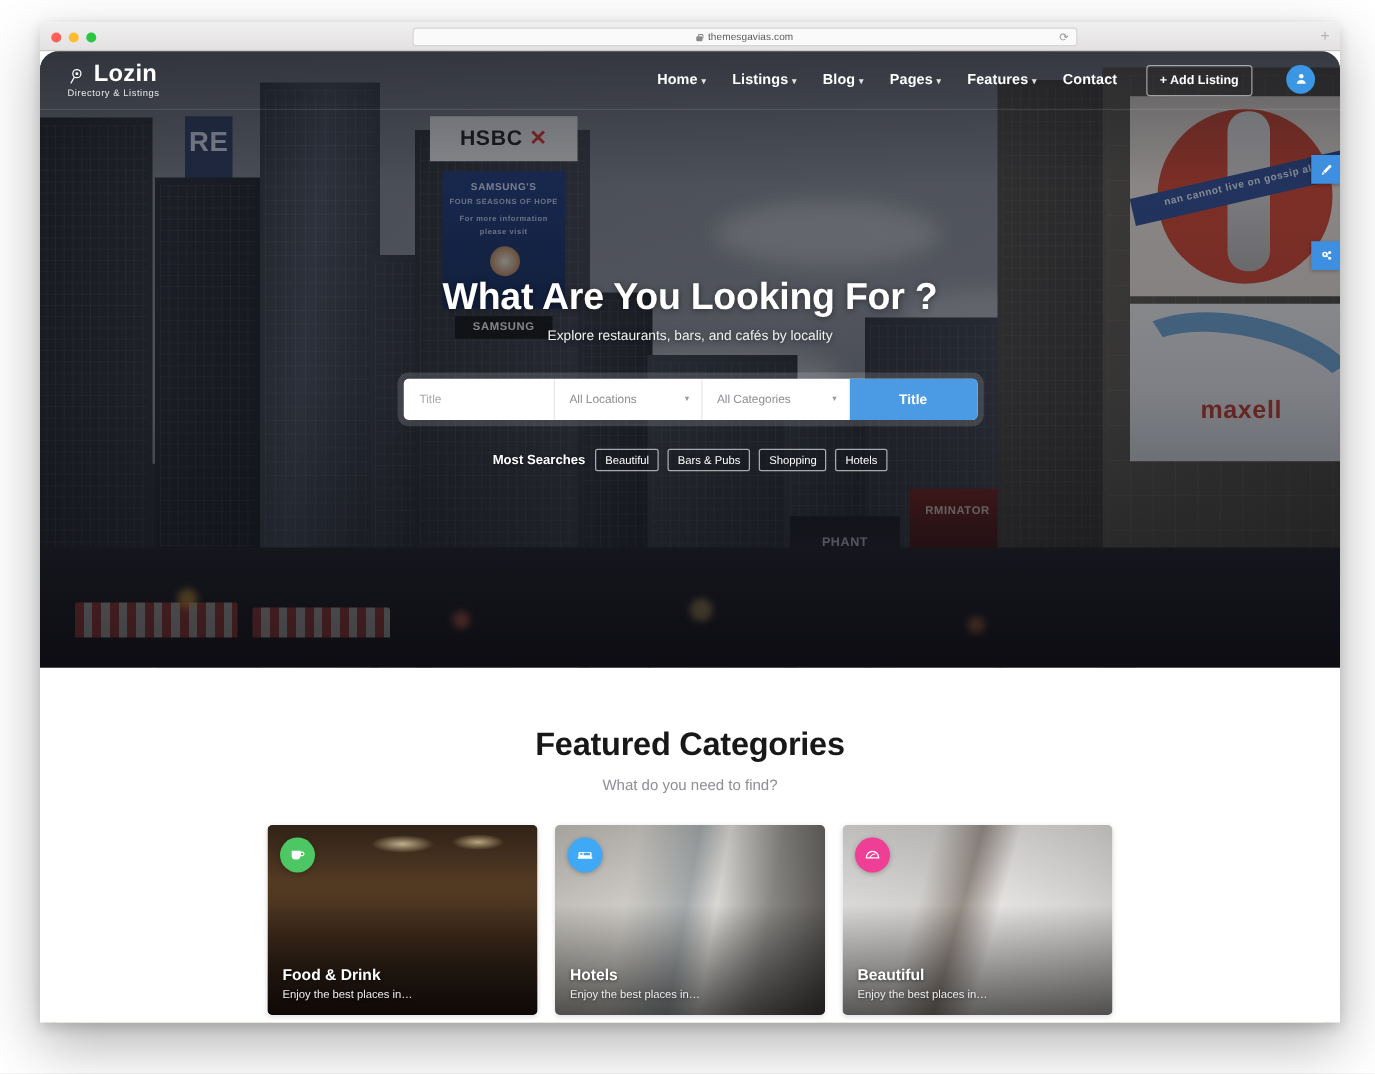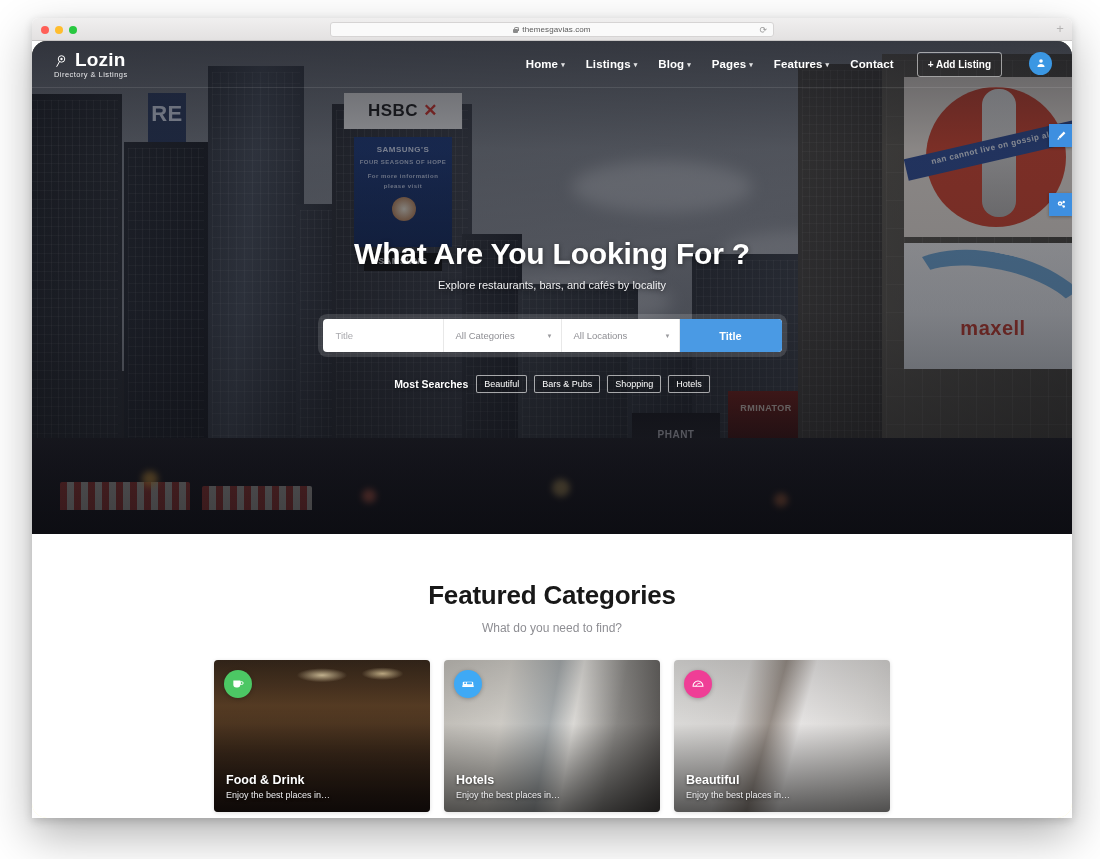--- a/index.html
+++ b/index.html
@@ -31,21 +31,21 @@
     position: absolute; left: 9px; top: 8px;
     display: flex; gap: 6px;
   }
   .dot { width: 8px; height: 8px; border-radius: 50%; }
   .dot.red { background: #ff5f57; }
   .dot.yellow { background: #ffbd2e; }
   .dot.green { background: #28c840; }
 
   .urlbar {
     position: absolute; left: 298px; top: 4px;
-    width: 444px; height: 15px;
+    width: 532px; height: 15px;
     background: #fafafa;
     border: 1px solid #d6d4d4;
     border-radius: 3px;
     display: flex; align-items: center; justify-content: center;
     gap: 4px;
   }
   .urlbar .lock { width: 5px; height: 6px; position: relative; }
   .urlbar .lock::before {
     content:''; position:absolute; left:0; bottom:0; width:5px; height:3.5px;
     background:#8a8a8a; border-radius:1px;
@@ -169,21 +169,21 @@
   .avatar {
     width: 23px; height: 23px; border-radius: 50%;
     background: #3b97e3;
     display: flex; align-items: center; justify-content: center;
     margin-left: 6px; cursor: pointer;
   }
   .avatar svg { width: 12px; height: 12px; fill: #fff; }
 
   
   .hero-content {
-    position: absolute; left: 0; top: 16px; width: 100%; height: 100%;
+    position: absolute; left: 0; top: 0; width: 100%; height: 100%;
     display: flex; flex-direction: column; align-items: center;
     padding-top: 180px;
     z-index: 5;
   }
   .hero-title {
     font-size: 30px; font-weight: bold; color: #fff;
     letter-spacing: -0.2px; text-align: center;
     text-shadow: 0 1px 5px rgba(0,0,0,0.45);
   }
   .hero-sub {
@@ -498,25 +498,25 @@
 
       <div class="hero-content">
         <div class="hero-title">What Are You Looking For ?</div>
         <div class="hero-sub">Explore restaurants, bars, and cafés by locality</div>
 
         <div class="searchbox">
           <div class="sb-field">
             <span>Title</span>
           </div>
           <div class="sb-select">
+            <span>All Locations</span>
+            <span class="arr">▼</span>
+          </div>
+          <div class="sb-select">
             <span>All Categories</span>
-            <span class="arr">▼</span>
-          </div>
-          <div class="sb-select">
-            <span>All Locations</span>
             <span class="arr">▼</span>
           </div>
           <div class="sb-apply">Title</div>
         </div>
 
         <div class="most-searches">
           <span class="ms-label">Most Searches</span>
           <span class="ms-tag">Beautiful</span>
           <span class="ms-tag">Bars &amp; Pubs</span>
           <span class="ms-tag">Shopping</span>

